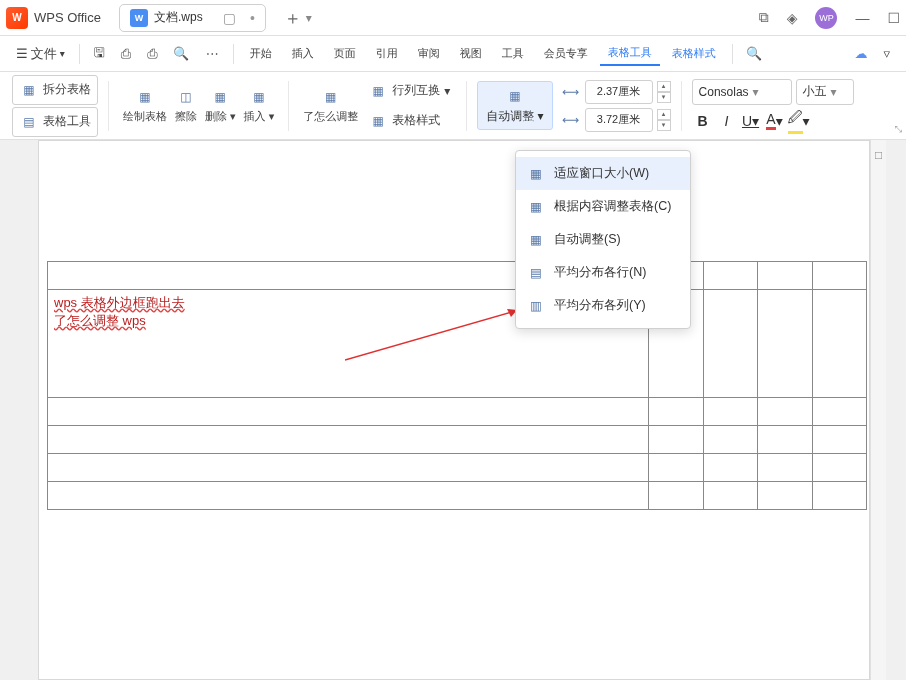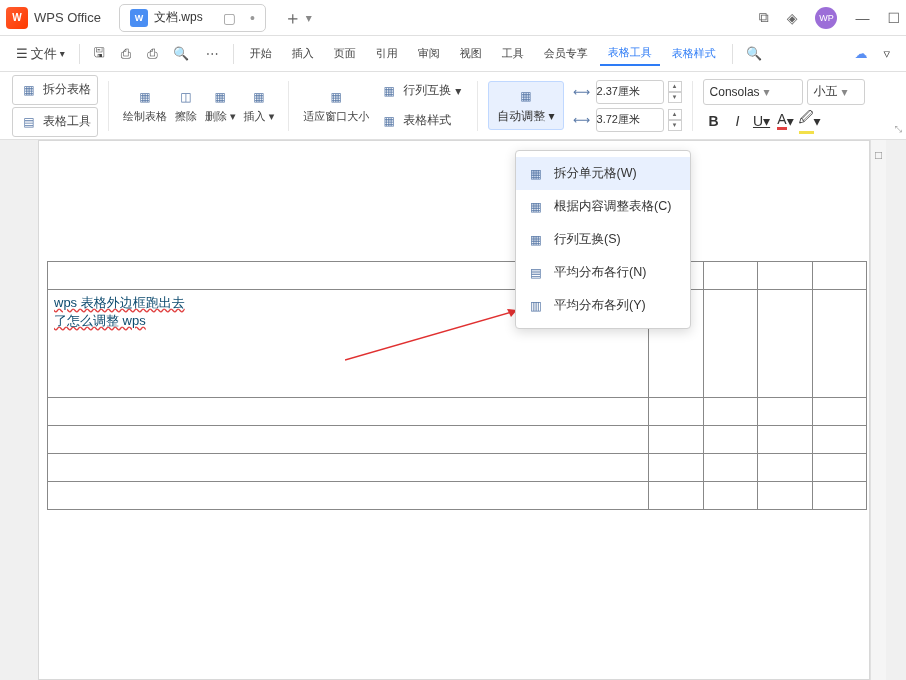--- a/index.html
+++ b/index.html
@@ -24,33 +24,33 @@
     
     .ribbon{height:68px;background:#fff;display:flex;align-items:center;padding:0 12px;border-bottom:1px solid #e0e0e0;position:relative;}
     .ribbon-group{display:flex;flex-direction:column;gap:2px;}
     .ribbon-btn{display:flex;align-items:center;gap:4px;padding:4px 6px;font-size:12px;color:#444;white-space:nowrap;border-radius:3px;}
     .ribbon-btn.boxed{border:1px solid #d0d0d0;}
     .ribbon-sep{width:1px;height:50px;background:#e8e8e8;margin:0 10px;}
     .ribbon-col{display:flex;flex-direction:column;align-items:center;gap:2px;padding:0 4px;}
     .ribbon-col .lbl{font-size:11px;color:#444;}
     .ribbon-icon{width:20px;height:20px;display:flex;align-items:center;justify-content:center;color:#5a7aa8;}
     .dim-row{display:flex;align-items:center;gap:4px;}
-    .dim-input{width:68px;height:24px;border:1px solid #d0d0d0;border-radius:3px;display:flex;align-items:center;font-size:11px;position:relative;}
+    .dim-input{width:68px;height:24px;border:1px solid #d0d0d0;border-radius:3px;display:flex;align-items:center;justify-content:center;font-size:11px;position:relative;}
     .spin{display:flex;flex-direction:column;width:14px;}
     .spin div{height:11px;border:1px solid #d0d0d0;font-size:7px;display:flex;align-items:center;justify-content:center;color:#666;}
     .font-box{height:26px;border:1px solid #d0d0d0;border-radius:3px;display:flex;align-items:center;padding:0 6px;font-size:12px;gap:4px;}
     .fmt-btn{width:22px;height:24px;display:flex;align-items:center;justify-content:center;font-size:14px;}
     .expand-arrow{position:absolute;right:4px;bottom:4px;font-size:9px;color:#888;}
     
     .canvas-area{height:540px;background:#f0f0f0;display:flex;position:relative;}
     .doc-page{background:#fff;width:832px;height:100%;margin-left:38px;border:1px solid #d8d8d8;position:relative;padding-top:120px;}
     .scroll-area{width:16px;background:#f5f5f5;border-left:1px solid #e0e0e0;display:flex;flex-direction:column;align-items:center;padding-top:8px;gap:10px;}
     
     .tbl{border-collapse:collapse;width:820px;margin-left:8px;}
-    .tbl td{border:1px solid #888;height:28px;padding:4px 6px;font-size:13px;color:#0c4a6e;vertical-align:top;}
+    .tbl td{border:1px solid #888;height:28px;padding:4px 6px;font-size:13px;color:#b91c1c;vertical-align:top;}
     .tbl tr.tall td{height:108px;}
     .wavy{text-decoration:underline wavy #e04040;}
     
     .dropdown-menu{position:absolute;z-index:50;left:515px;top:150px;width:176px;background:#fff;border:1px solid #d0d0d0;border-radius:4px;box-shadow:0 3px 12px rgba(0,0,0,0.15);padding:6px 0;}
     .dd-item{display:flex;align-items:center;gap:10px;padding:8px 12px;font-size:12.5px;color:#333;}
     .dd-item.hover{background:#e8f0fe;}
     .dd-icon{width:16px;height:16px;display:flex;align-items:center;justify-content:center;color:#5a7aa8;}
     
     .arrow-line{position:absolute;left:345px;top:165px;width:175px;height:60px;pointer-events:none;}
     .cursor-ptr{position:absolute;left:660px;top:172px;font-size:13px;color:#222;pointer-events:none;}
@@ -138,21 +138,21 @@
       <div class="ribbon-icon">▦</div>
       <div class="lbl"><span>删除</span> ▾</div>
     </div>
   <div class="ribbon-col">
       <div class="ribbon-icon">▦</div>
       <div class="lbl"><span>插入</span> ▾</div>
     </div>
   <div class="ribbon-sep"></div>
   <div class="ribbon-col disabled">
       <div class="ribbon-icon">▦</div>
-      <div class="lbl">适应窗口大小</div>
+      <div class="lbl">了怎么调整</div>
     </div>
   <div class="ribbon-group">
     <div class="ribbon-btn"><span class="ribbon-icon">▦</span><span>行列互换</span> ▾</div>
     <div class="ribbon-btn">
         <span class="ribbon-icon">▦</span>
         <span>表格样式</span>
       </div>
   </div>
   <div class="ribbon-sep"></div>
   <div class="auto-adj-btn">
@@ -260,29 +260,29 @@
   <svg class="arrow-line">
       <line x1="0" y1="55" x2="170" y2="6" stroke="#e03030" stroke-width="1.4"></line>
       <polygon points="172,5 162,4 166,12" fill="#e03030"></polygon>
     </svg>
   <div class="cursor-ptr">⬉</div>
 </div>
 
 <div class="dropdown-menu">
   <div class="dd-item hover">
       <span class="dd-icon">▦</span>
-      <span>拆分单元格(W)</span>
+      <span>适应窗口大小(W)</span>
     </div>
   <div class="dd-item">
       <span class="dd-icon">▦</span>
       <span>根据内容调整表格(C)</span>
     </div>
   <div class="dd-item">
       <span class="dd-icon">▦</span>
-      <span>行列互换(S)</span>
+      <span>自动调整(S)</span>
     </div>
   <div class="dd-item">
       <span class="dd-icon">▤</span>
       <span>平均分布各行(N)</span>
     </div>
   <div class="dd-item">
       <span class="dd-icon">▥</span>
       <span>平均分布各列(Y)</span>
     </div>
 </div>

